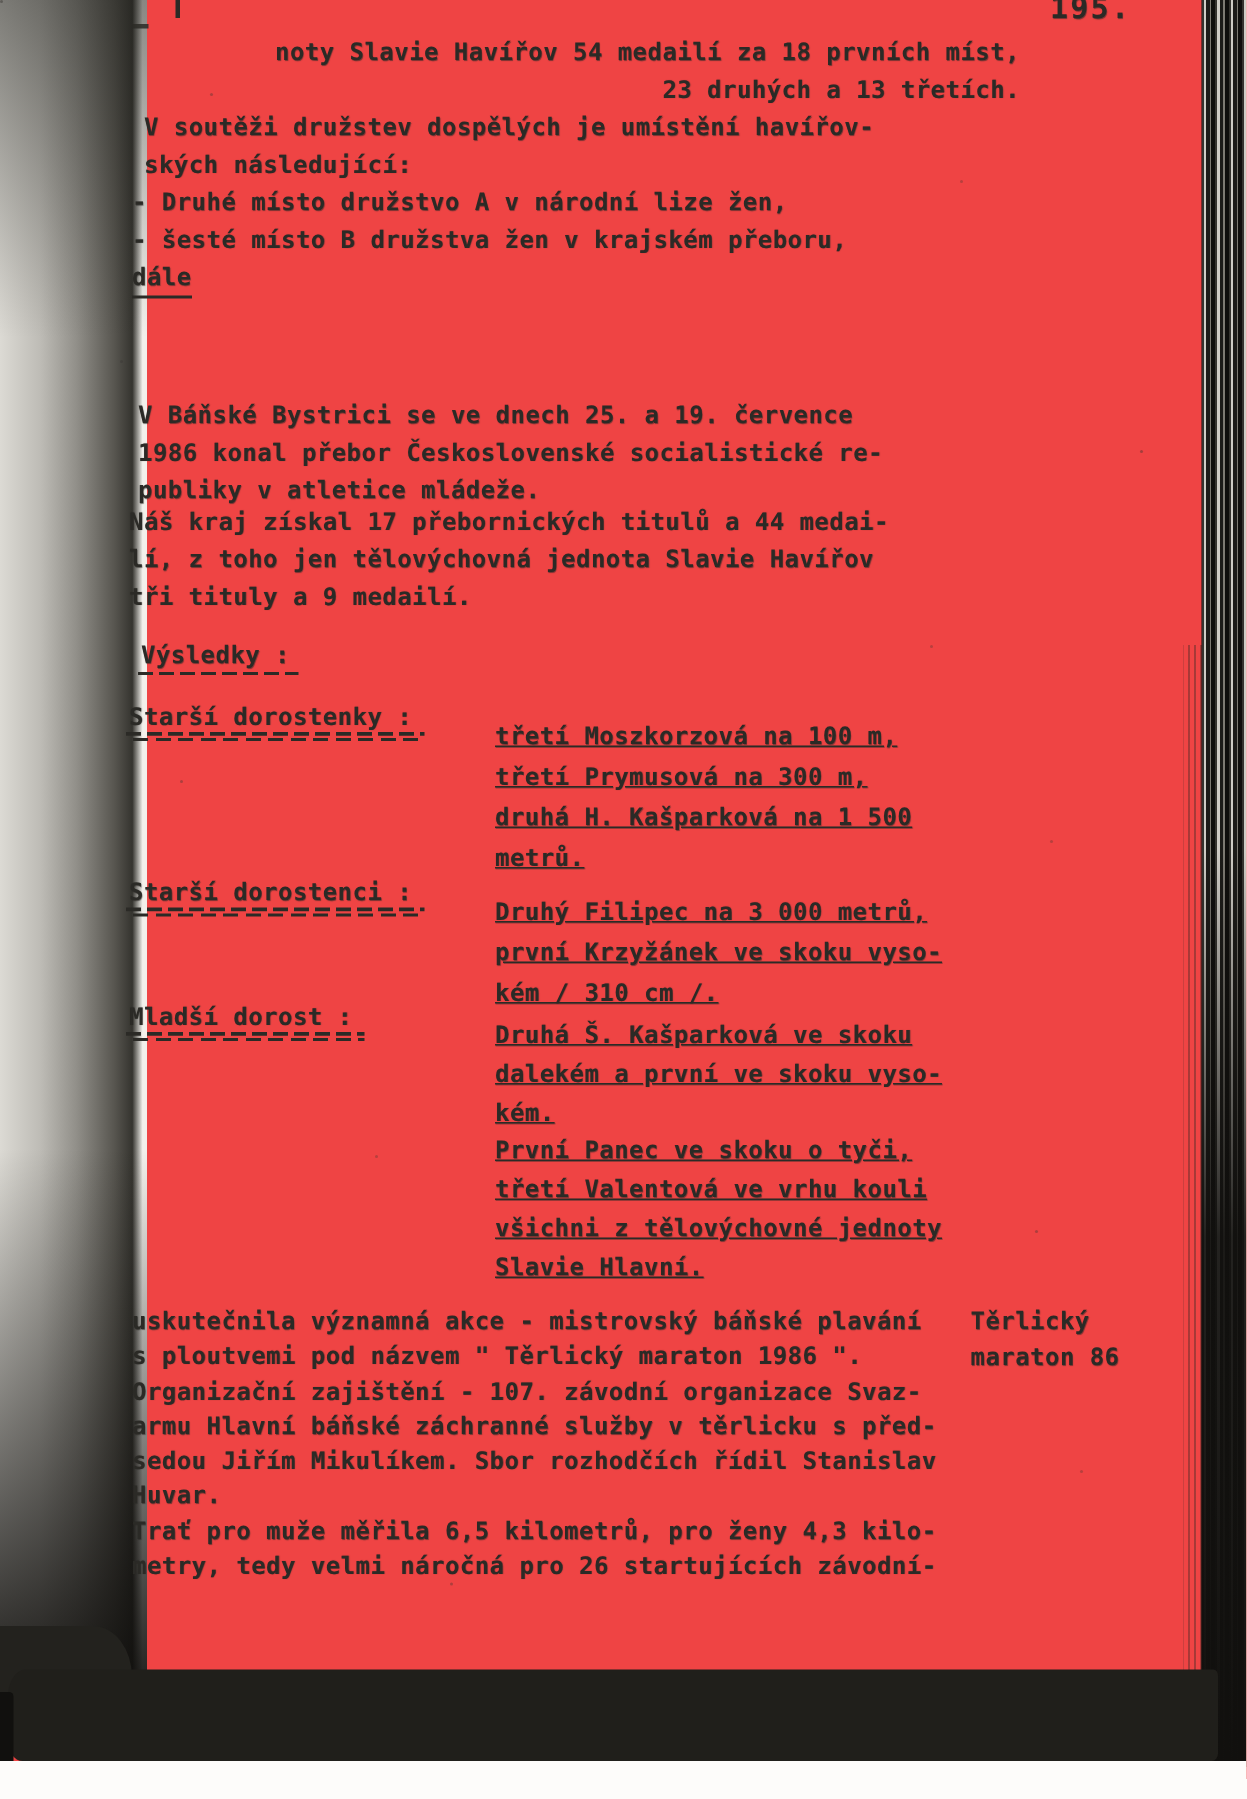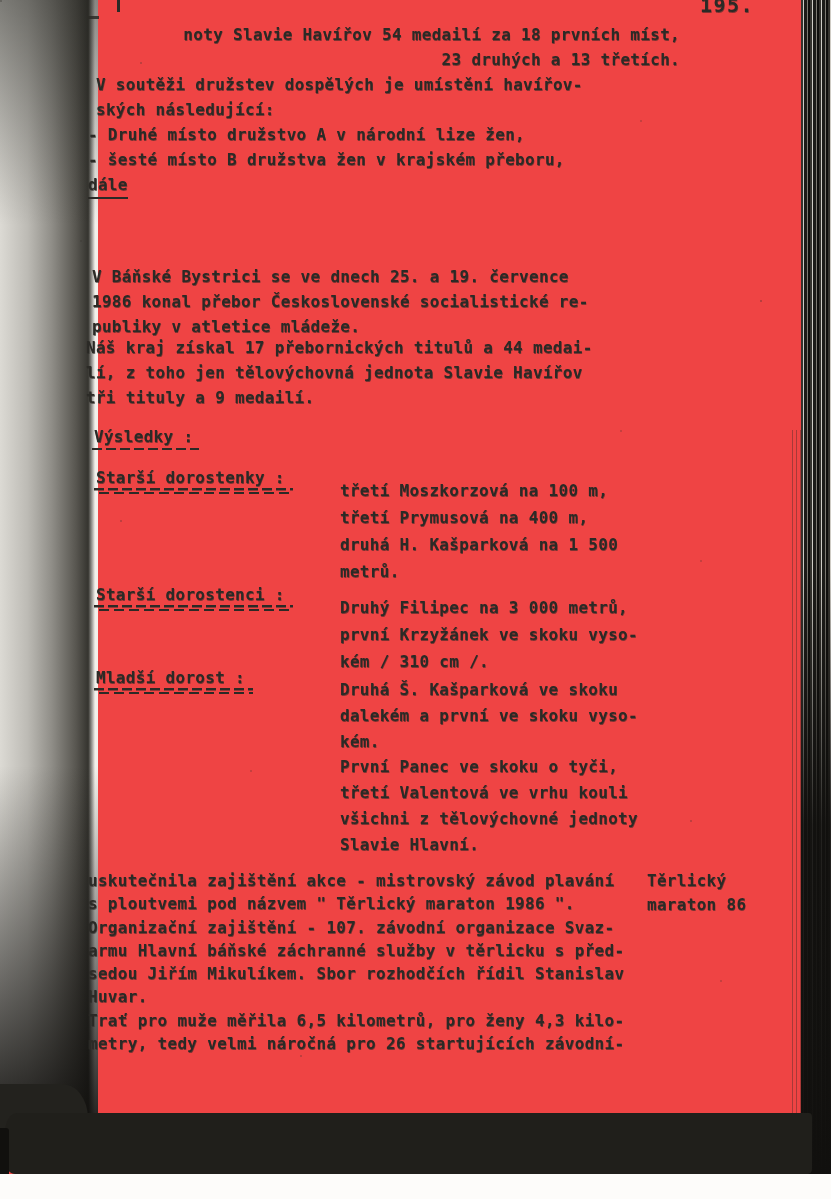--- a/index.html
+++ b/index.html
@@ -51,21 +51,21 @@
   .p1{top:22px;padding-left:14px;text-align:right;}
   .p2{top:72px;padding-left:10px;}
   .bullets{top:122px;padding-left:2px;}
   .p3{top:264px;padding-left:6px;}
   .p4{top:335px;}
   .heading{top:427px;padding-left:8px;}
   .p5{top:869px;padding-left:2px;}
   .p5 .line{height:23.3px;line-height:23.3px;}
   .note{position:absolute;left:647px;top:869px;width:140px;}
   .note .line{height:23.5px;line-height:23.5px;}
-  .row{position:absolute;left:94px;width:620px;}
+  .row{position:absolute;left:84px;width:620px;text-decoration:underline;}
   .row .label{position:absolute;left:2px;top:0;white-space:pre;}
   .row .res{margin-left:246px;padding-top:9px;}
   .row1{top:468px;}  .row1 .res .line{height:27px;line-height:27px;}
   .row2{top:585px;}  .row2 .res .line{height:27px;line-height:27px;}
   .row3{top:668px;}  .row3 .res .line{height:25.8px;line-height:25.8px;}
   
   .u-solid{display:inline-block;border-bottom:2px solid #2b2a26;padding-bottom:0;}
   .u-dash{display:inline-block;position:relative;padding-bottom:4px;}
   .u-dash::after{content:"";position:absolute;left:-2px;right:-6px;bottom:0;height:2.5px;
     background:repeating-linear-gradient(90deg,#2b2a26 0 10px,rgba(0,0,0,0) 10px 14px);}
@@ -124,21 +124,21 @@
     </div>
 
   <div class="col heading">
     <span class="u-dash">Výsledky :</span>
   </div>
 
   <div class="row row1">
     <span class="label u-dash2">Starší dorostenky :</span>
     <div class="res">
         <div class="line">třetí Moszkorzová na 100 m,</div>
-        <div class="line">třetí Prymusová na 400 m,</div>
+        <div class="line">třetí Prymusová na 300 m,</div>
         <div class="line">druhá H. Kašparková na 1 500</div>
         <div class="line">metrů.</div>
       </div>
   </div>
 
   <div class="row row2">
     <span class="label u-dash2">Starší dorostenci :</span>
     <div class="res">
         <div class="line">Druhý Filipec na 3 000 metrů,</div>
         <div class="line">první Krzyžánek ve skoku vyso-</div>
@@ -153,21 +153,21 @@
         <div class="line">dalekém a první ve skoku vyso-</div>
         <div class="line">kém.</div>
         <div class="line">První Panec ve skoku o tyči,</div>
         <div class="line">třetí Valentová ve vrhu kouli</div>
         <div class="line">všichni z tělovýchovné jednoty</div>
         <div class="line">Slavie Hlavní.</div>
       </div>
   </div>
 
   <div class="col p5">
-      <div class="line">uskutečnila zajištění akce - mistrovský závod plavání</div>
+      <div class="line">uskutečnila významná akce - mistrovský báňské plavání</div>
       <div class="line">s ploutvemi pod názvem " Těrlický maraton 1986 ".</div>
       <div class="line">Organizační zajištění - 107. závodní organizace Svaz-</div>
       <div class="line">armu Hlavní báňské záchranné služby v těrlicku s před-</div>
       <div class="line">sedou Jiřím Mikulíkem. Sbor rozhodčích řídil Stanislav</div>
       <div class="line">Huvar.</div>
       <div class="line">Trať pro muže měřila 6,5 kilometrů, pro ženy 4,3 kilo-</div>
       <div class="line">metry, tedy velmi náročná pro 26 startujících závodní-</div>
     </div>
 
   <div class="note">

